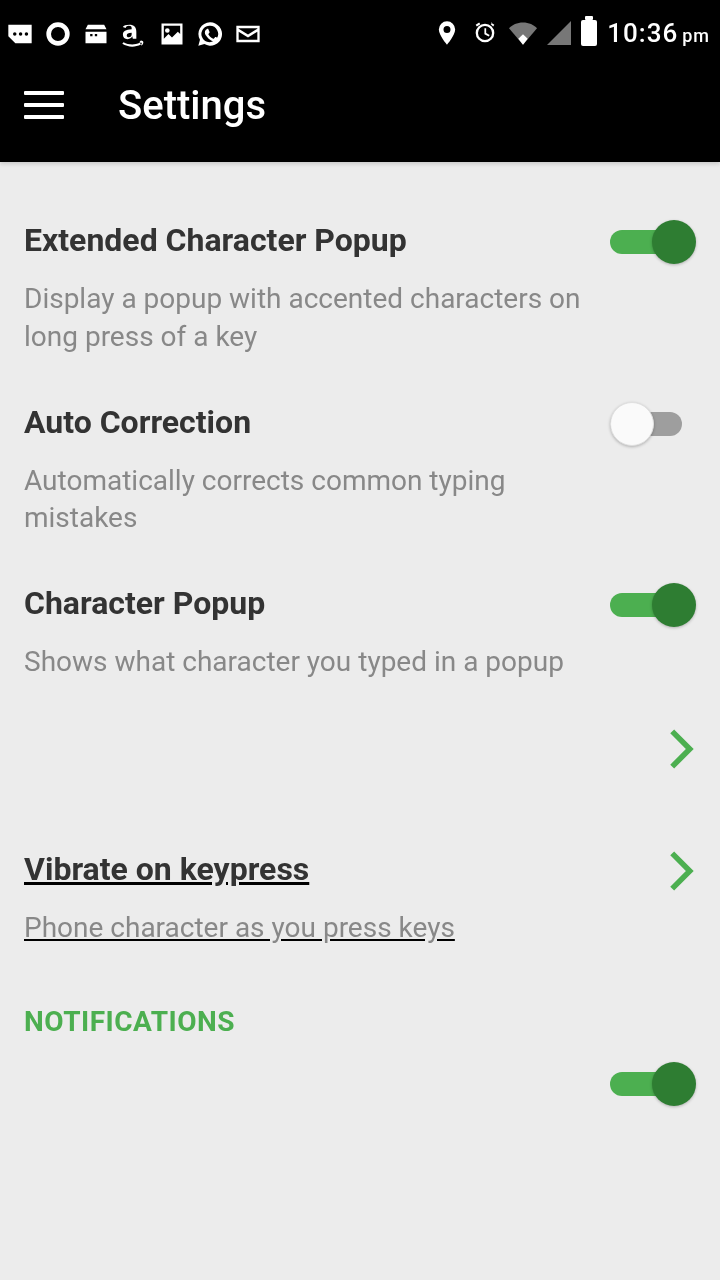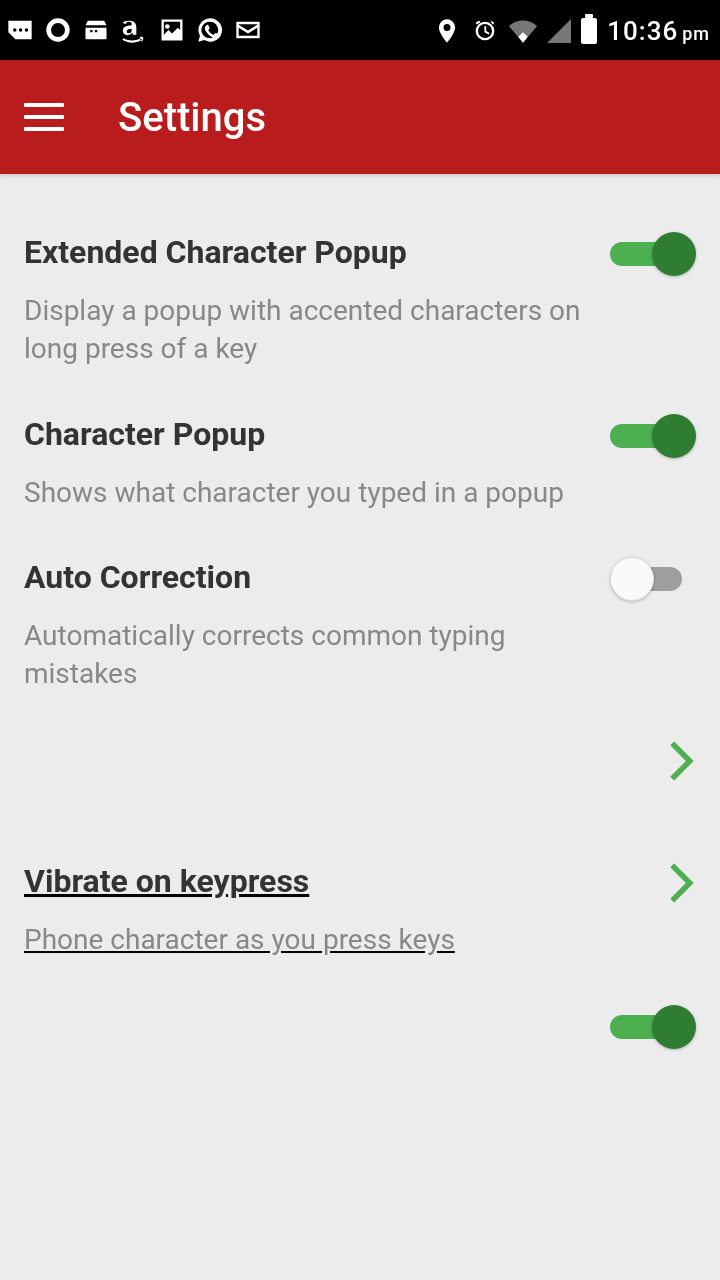--- a/index.html
+++ b/index.html
@@ -1,28 +1,28 @@
 <!DOCTYPE html>
 <html><head>
 <meta charset="utf-8">
 <style>
   * { margin: 0; padding: 0; box-sizing: border-box; }
   html, body { width: 720px; height: 1280px; overflow: hidden; font-family: -apple-system, "Segoe UI", Roboto, "Helvetica Neue", Arial, sans-serif; background: #ececec; }
   .status-bar {
-    height: 60px; background: #000; color: #fff; display: flex; align-items: flex-start;
-    justify-content: space-between; padding: 16px 10px 0 6px; font-size: 26px;
+    height: 48px; background: #000; color: #fff; display: flex; align-items: flex-end;
+    justify-content: space-between; padding: 8px 10px 0 6px; font-size: 26px;
   }
   .status-left { display: flex; align-items: center; gap: 10px; }
   .status-right { display: flex; align-items: center; gap: 10px; }
   .status-bar svg { width: 28px; height: 28px; fill: #fff; display: block; }
   .status-time { font-weight: 500; letter-spacing: 1px; }
   .status-time .ampm { font-size: 18px; margin-left: 4px; }
 
   .app-bar {
-    height: 114px; background: #b91c1c; display: flex; align-items: center; padding: 0 24px; gap: 54px;
+    height: 114px; background: #000000; display: flex; align-items: center; padding: 0 24px; gap: 54px;
     box-shadow: 0 2px 4px rgba(0,0,0,0.15);
   }
   .hamburger { width: 40px; height: 28px; display: flex; flex-direction: column; justify-content: space-between; cursor: pointer; }
   .hamburger span { display: block; height: 4px; background: #fff; border-radius: 1px; }
   .app-title { color: #fff; font-size: 40px; font-weight: 500; }
 
   .content { height: calc(1280px - 48px - 114px); overflow: hidden; padding-top: 40px; }
   .setting-row { display: flex; align-items: flex-start; padding: 18px 24px 28px 24px; }
   .setting-text { flex: 1; min-width: 0; padding-right: 16px; }
   .setting-title { font-size: 32px; font-weight: 700; color: #333; line-height: 1.25; }
@@ -131,38 +131,38 @@
     <div class="setting-ctl">
       <div class="toggle on">
           <div class="toggle-track"></div>
           <div class="toggle-thumb"></div>
         </div>
     </div>
   </div>
 
   <div class="setting-row">
     <div class="setting-text">
+      <div class="setting-title">Auto Correction</div>
+      <div class="setting-sub">Automatically corrects common typing mistakes</div>
+    </div>
+    <div class="setting-ctl">
+      <div class="toggle off">
+          <div class="toggle-track"></div>
+          <div class="toggle-thumb"></div>
+        </div>
+    </div>
+  </div>
+
+  <div class="setting-row">
+    <div class="setting-text">
       <div class="setting-title">Character Popup</div>
       <div class="setting-sub">Shows what character you typed in a popup</div>
     </div>
     <div class="setting-ctl">
       <div class="toggle on">
-          <div class="toggle-track"></div>
-          <div class="toggle-thumb"></div>
-        </div>
-    </div>
-  </div>
-
-  <div class="setting-row">
-    <div class="setting-text">
-      <div class="setting-title">Auto Correction</div>
-      <div class="setting-sub">Automatically corrects common typing mistakes</div>
-    </div>
-    <div class="setting-ctl">
-      <div class="toggle off">
           <div class="toggle-track"></div>
           <div class="toggle-thumb"></div>
         </div>
     </div>
   </div>
 
   <div class="setting-row">
     <div class="setting-text">
     </div>
     <div class="setting-ctl chevron">
@@ -177,20 +177,21 @@
       <div class="setting-title">Vibrate on keypress</div>
       <div class="setting-sub">Phone character as you press keys</div>
     </div>
     <div class="setting-ctl chevron">
       <svg viewBox="0 0 24 40">
           <polyline points="4,4 20,20 4,36"></polyline>
         </svg>
     </div>
   </div>
 
+  <div class="section-header">NOTIFICATIONS</div>
 
   <div class="setting-row">
     <div class="setting-text">
     </div>
     <div class="setting-ctl">
       <div class="toggle on">
           <div class="toggle-track"></div>
           <div class="toggle-thumb"></div>
         </div>
     </div>

